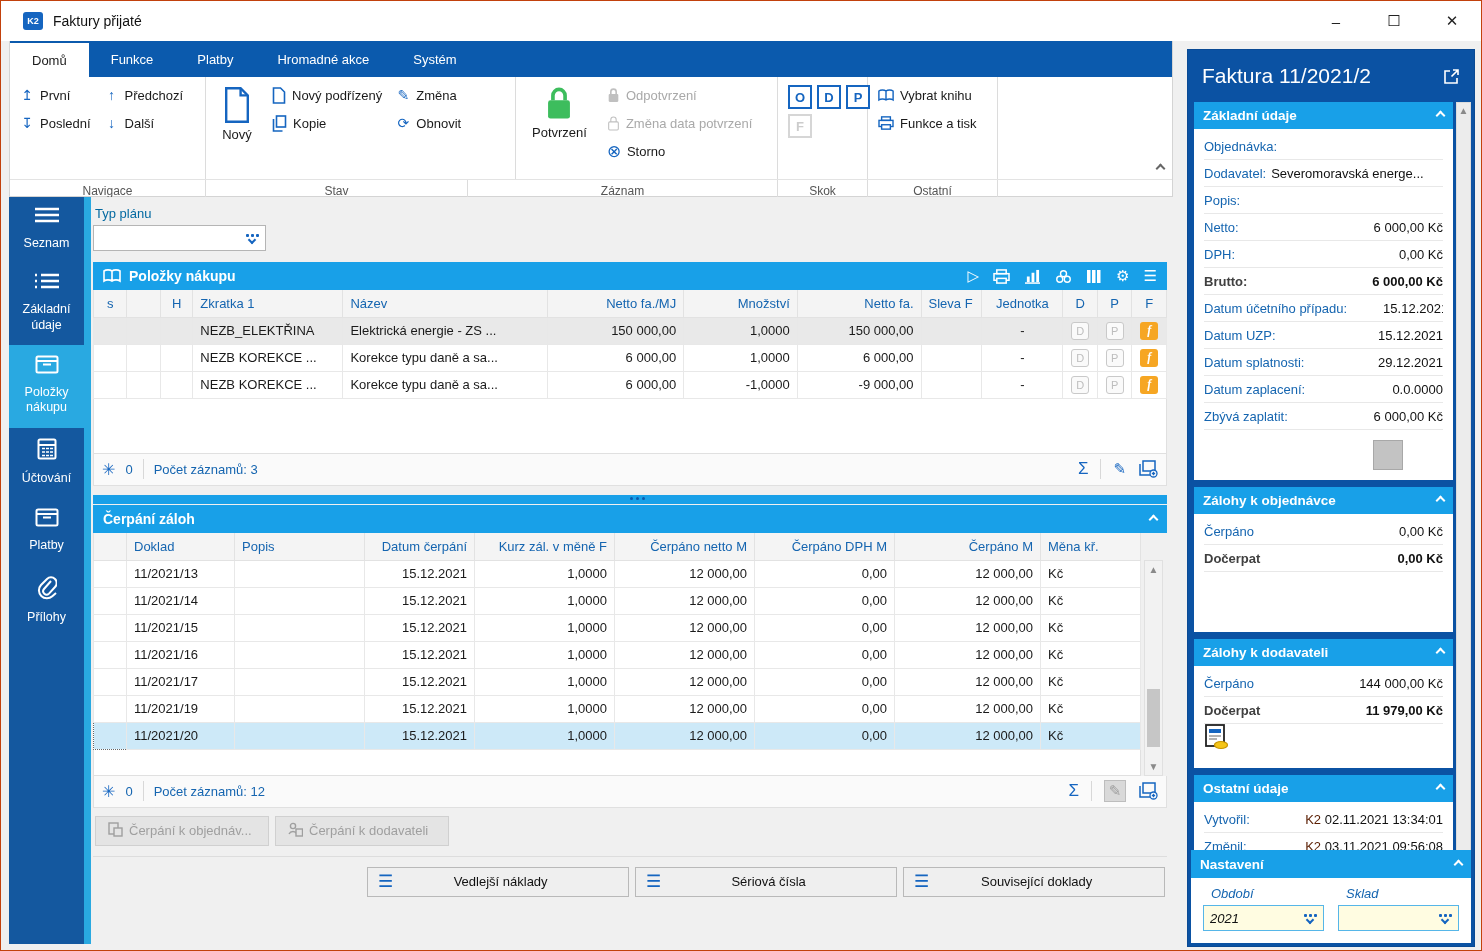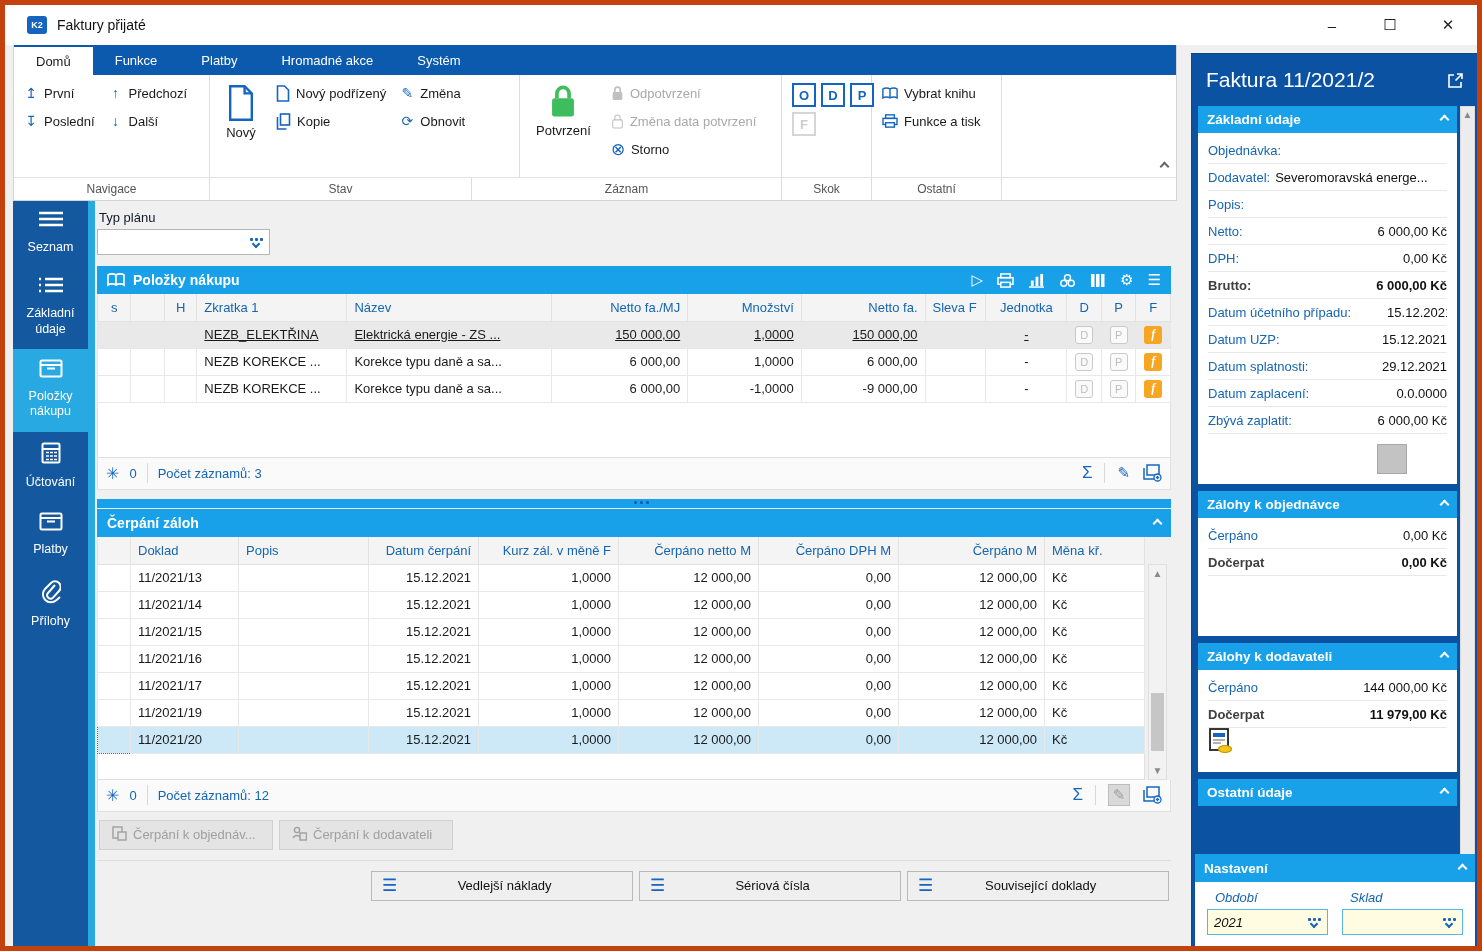--- a/index.html
+++ b/index.html
@@ -1,28 +1,28 @@
 <!DOCTYPE html>
 <html><head>
 <meta charset="utf-8">
 <style>
   * { margin:0; padding:0; box-sizing:border-box; }
   html,body { background:#cfcfcf; font-family:"Liberation Sans", sans-serif; }
-  .window { position:relative; width:1482px; height:951px; background:#f0f0f0; border:5px solid #c2410c; overflow:hidden; }
+  .window { position:relative; width:1482px; height:951px; background:#f0f0f0; border:1px solid #c2410c; overflow:hidden; }
 
   
   .titlebar { position:absolute; left:0; top:0; width:100%; height:40px; background:#fff; display:flex; align-items:center; }
   .k2logo { width:20px; height:18px; margin-left:22px; background:#1565c0; color:#fff; font-size:9px; font-weight:bold; display:flex; align-items:center; justify-content:center; border-radius:3px; }
   .wintitle { margin-left:10px; font-size:14px; color:#111; }
   .wincontrols { margin-left:auto; display:flex; }
   .winbtn { width:58px; height:38px; display:flex; align-items:center; justify-content:center; font-size:15px; color:#222; }
 
   
   .ribbon { position:absolute; left:8px; top:40px; width:1164px; height:156px; background:#fff; border:1px solid #d4d4d4; border-top:none; }
-  .tabstrip { height:30px; background:#0b5aad; display:flex; align-items:stretch; }
+  .tabstrip { height:36px; background:#0b5aad; display:flex; align-items:stretch; }
   .tab { padding:0 22px; display:flex; align-items:center; color:#fff; font-size:13px; }
   .tab.active { background:#fff; color:#1a1a1a; border-top:2px solid #0b5aad; }
   .ribbonbody { position:relative; height:102px; display:flex; }
   .rgroup { position:relative; padding:6px 10px 0 10px; border-right:1px solid #dcdcdc; display:flex; gap:14px; }
   .rcol { display:flex; flex-direction:column; gap:8px; padding-top:2px; }
   .rbtn { display:flex; align-items:center; gap:6px; font-size:13px; color:#1a1a1a; white-space:nowrap; height:20px; }
   .rbtn.disabled { color:#a9a9a9; }
   .bigbtn { display:flex; flex-direction:column; align-items:center; justify-content:flex-start; gap:4px; font-size:13px; color:#1a1a1a; padding:4px 6px 0 6px; }
   .grouplabels { height:23px; border-top:1px solid #e3e3e3; display:flex; }
   .glabel { font-size:12px; color:#555; display:flex; align-items:center; justify-content:center; border-right:1px solid #dcdcdc; }
@@ -35,39 +35,39 @@
 
   
   .mainrow { position:absolute; left:8px; top:196px; width:1164px; height:747px; display:flex; }
   .sidebar { width:75px; background:#14589f; display:flex; flex-direction:column; }
   .sidestrip { width:7px; background:#29a9e1; }
   .sideitem { color:#fff; padding:10px 4px 12px 4px; text-align:center; font-size:12.5px; line-height:1.25; display:flex; flex-direction:column; align-items:center; gap:6px;justify-content:space-between; }
   .sideitem.active { background:#29a9e1; }
   .content { flex:1; background:#f0f0f0; position:relative; }
 
   
-  .filterlbl { position:absolute; left:4px; top:9px; font-size:13px; color:#0f172a; }
+  .filterlbl { position:absolute; left:4px; top:9px; font-size:13px; color:#0369a1; }
   .combo { position:absolute; left:2px; top:28px; width:173px; height:26px; background:#fff; border:1px solid #b5b5b5; display:flex; align-items:center; }
   .combo .val { flex:1; padding:0 6px; font-size:13px; color:#111; }
   .ddicon { width:22px; display:flex; flex-direction:column; align-items:center; gap:1px; padding-right:4px; }
   .ddicon .dots { display:flex; gap:2px; }
   .ddicon .dots i { width:3px; height:3px; background:#1565c0; border-radius:1px; }
   .ddicon .chev { color:#1565c0; width:6px; height:6px; transform:rotate(135deg); margin-top:-1px; }
 
   
   .panelhdr { height:28px; background:#18a0e8; color:#fff; display:flex; align-items:center; padding:0 10px; font-size:14px; font-weight:bold; gap:8px; }
   .panelhdr .spacer { flex:1; }
   .hdricons { display:flex; gap:14px; align-items:center; font-weight:normal; font-size:15px; }
   .hdricons .chev { color:#fff; }
   table.grid { border-collapse:collapse; width:100%; table-layout:fixed; background:#fff; font-size:13px; }
   table.grid th { background:#f4f4f4; color:#1565b0; font-weight:normal; text-align:left; border:1px solid #e2e2e2; border-top:none; height:27px; padding:0 7px; overflow:hidden; white-space:nowrap; }
   table.grid td { border:1px solid #e8e8e8; height:27px; padding:0 7px; color:#1a1a1a; overflow:hidden; white-space:nowrap; background:#fff; }
   table.grid th.r, table.grid td.r { text-align:right; }
   table.grid th.c, table.grid td.c { text-align:center; padding:0 2px; }
-  tr.selgray td { background:#e9e9e9;text-decoration:underline; }
+  tr.selgray td { background:#e9e9e9; }
   tr.selblue td { background:#cde9f8; }
   td.dotcell { border:1px dotted #666 !important; }
   .minibtn { display:inline-flex; width:18px; height:18px; border:1px solid #c9c9c9; border-radius:3px; color:#bdbdbd; background:#fafafa; font-size:11px; align-items:center; justify-content:center; }
   .fbtn { display:inline-flex; width:18px; height:18px; border-radius:3px; background:#f6a623; color:#fff; font-size:12px; font-weight:bold; font-family:"Liberation Serif",serif; font-style:italic; align-items:center; justify-content:center; }
 
   .statusbar { height:32px; background:#fafafa; border:1px solid #e0e0e0; border-top:none; display:flex; align-items:center; padding:0 8px; gap:10px; }
   .statusbar .num { color:#1565b0; font-size:13px; }
   .statusbar .cnt { color:#1565b0; font-size:13px; padding-left:10px; border-left:1px solid #d8d8d8; height:20px; display:flex; align-items:center; }
   .statusbar .right { margin-left:auto; display:flex; align-items:center; gap:12px; color:#1565c0; }
   .statusbar .sigma { font-size:17px; border-right:1px solid #d8d8d8; padding-right:12px; }
@@ -745,20 +745,30 @@
                 <path d="M5 12 h12 M5 15 h8" stroke="#999" stroke-width="1.4"></path>
                 <ellipse cx="17" cy="21" rx="6.5" ry="3.5" fill="#f5c518" stroke="#c79400" stroke-width="1.2"></ellipse>
               </svg></span></div>
         </div>
         <div class="sect">
           <div class="shdr">
             <span>Ostatní údaje</span>
             <span class="spacer"></span>
             <span class="chev"></span>
           </div>
+          <div class="sbody">
+            <div class="prow">
+              <span class="lab">Vytvořil:</span>
+              <span class="val"><span class="mar">K2</span> 02.11.2021 13:34:01</span>
+            </div>
+            <div class="prow">
+              <span class="lab">Změnil:</span>
+              <span class="val"><span class="mar">K2</span> 03.11.2021 09:56:08</span>
+            </div>
+          </div>
         </div>
         <div class="rscroll">
         <span class="sarr">▲</span>
         <span class="sarr">▼</span>
       </div>
     </div>
     <div class="nastav">
       <div class="shdr">
           <span>Nastavení</span>
           <span style="flex:1"></span>

